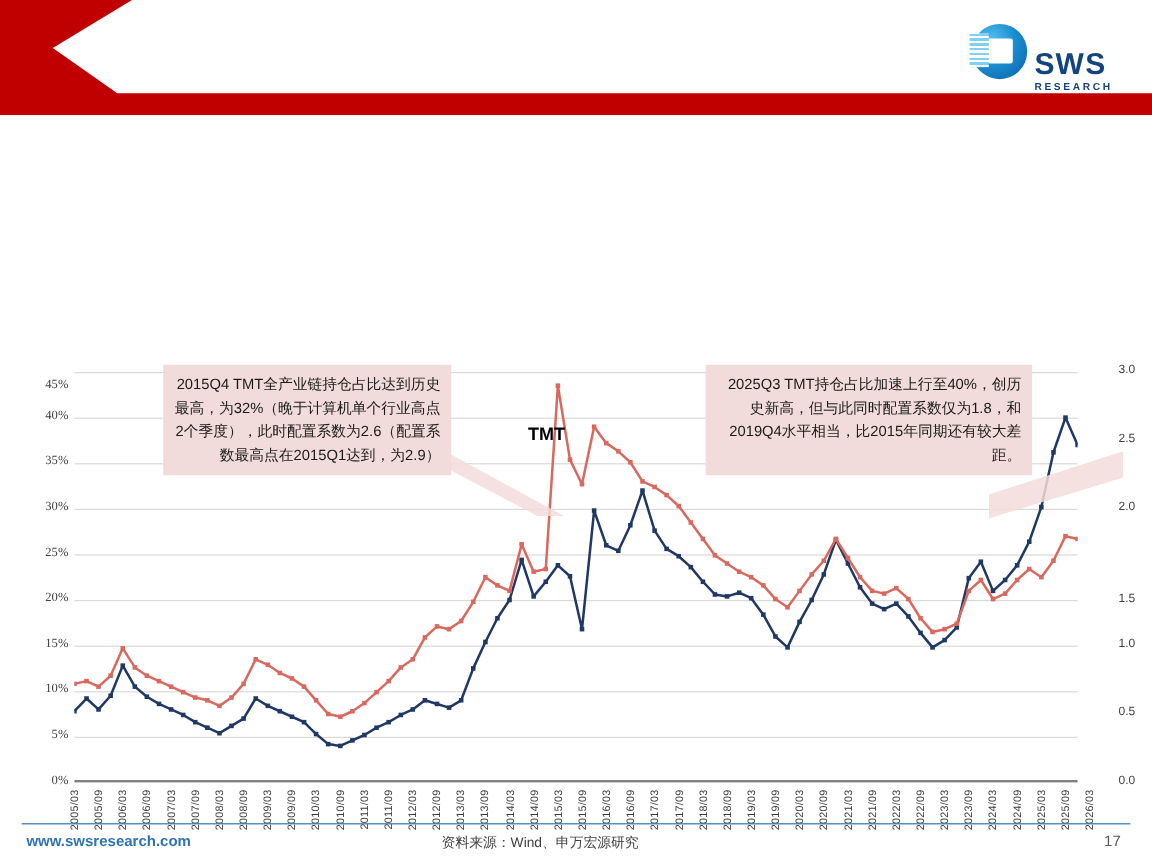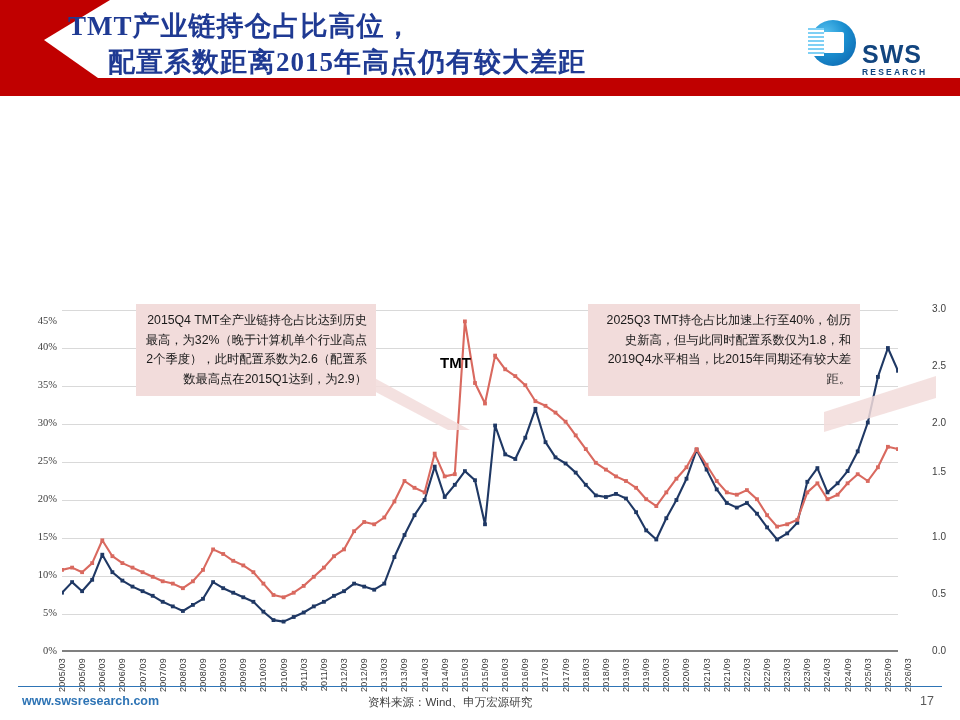--- a/index.html
+++ b/index.html
@@ -72,24 +72,20 @@
     font-family:"Liberation Sans","DejaVu Sans",sans-serif;}
   .foot-pg{position:absolute;right:26px;top:8px;font-size:12.5px;color:#595959;
     font-family:"Liberation Sans",sans-serif;}
 </style>
 <style></style><style></style></head>
 <body>
 
 <div class="header">
   <div class="hdr-red"></div>
   <div class="hdr-white"></div>
-  <div class="hdr-title">
-    <span class="l1">TMT产业链持仓占比高位，</span>
-    <span class="l2">配置系数距离2015年高点仍有较大差距</span>
-  </div>
   <div class="logo">
     <div class="logo-mark"></div>
     <div class="logo-bars"></div>
     <div class="logo-txt">
       <div class="logo-sws">SWS</div>
       <div class="logo-res">RESEARCH</div>
     </div>
   </div>
 </div>
 
@@ -104,21 +100,21 @@
       <div class="ytick-l" style="top: 359px;">25%</div>
       <div class="ytick-l" style="top: 321px;">30%</div>
       <div class="ytick-l" style="top: 283px;">35%</div>
       <div class="ytick-l" style="top: 245px;">40%</div>
       <div class="ytick-l" style="top: 219px;">45%</div>
     </div>
   <div id="ylabels-right">
       <div class="ytick-r" style="top: 549px;">0.0</div>
       <div class="ytick-r" style="top: 492px;">0.5</div>
       <div class="ytick-r" style="top: 435px;">1.0</div>
-      <div class="ytick-r" style="top: 370px;">1.5</div>
+      <div class="ytick-r" style="top: 398px;">1.5</div>
       <div class="ytick-r" style="top: 321px;">2.0</div>
       <div class="ytick-r" style="top: 264px;">2.5</div>
       <div class="ytick-r" style="top: 207px;">3.0</div>
     </div>
 
   <div class="plot" id="plot">
     <div id="grid">
         <div class="gridline" style="top: 304px;"></div>
         <div class="gridline" style="top: 266px;"></div>
         <div class="gridline" style="top: 228px;"></div>

